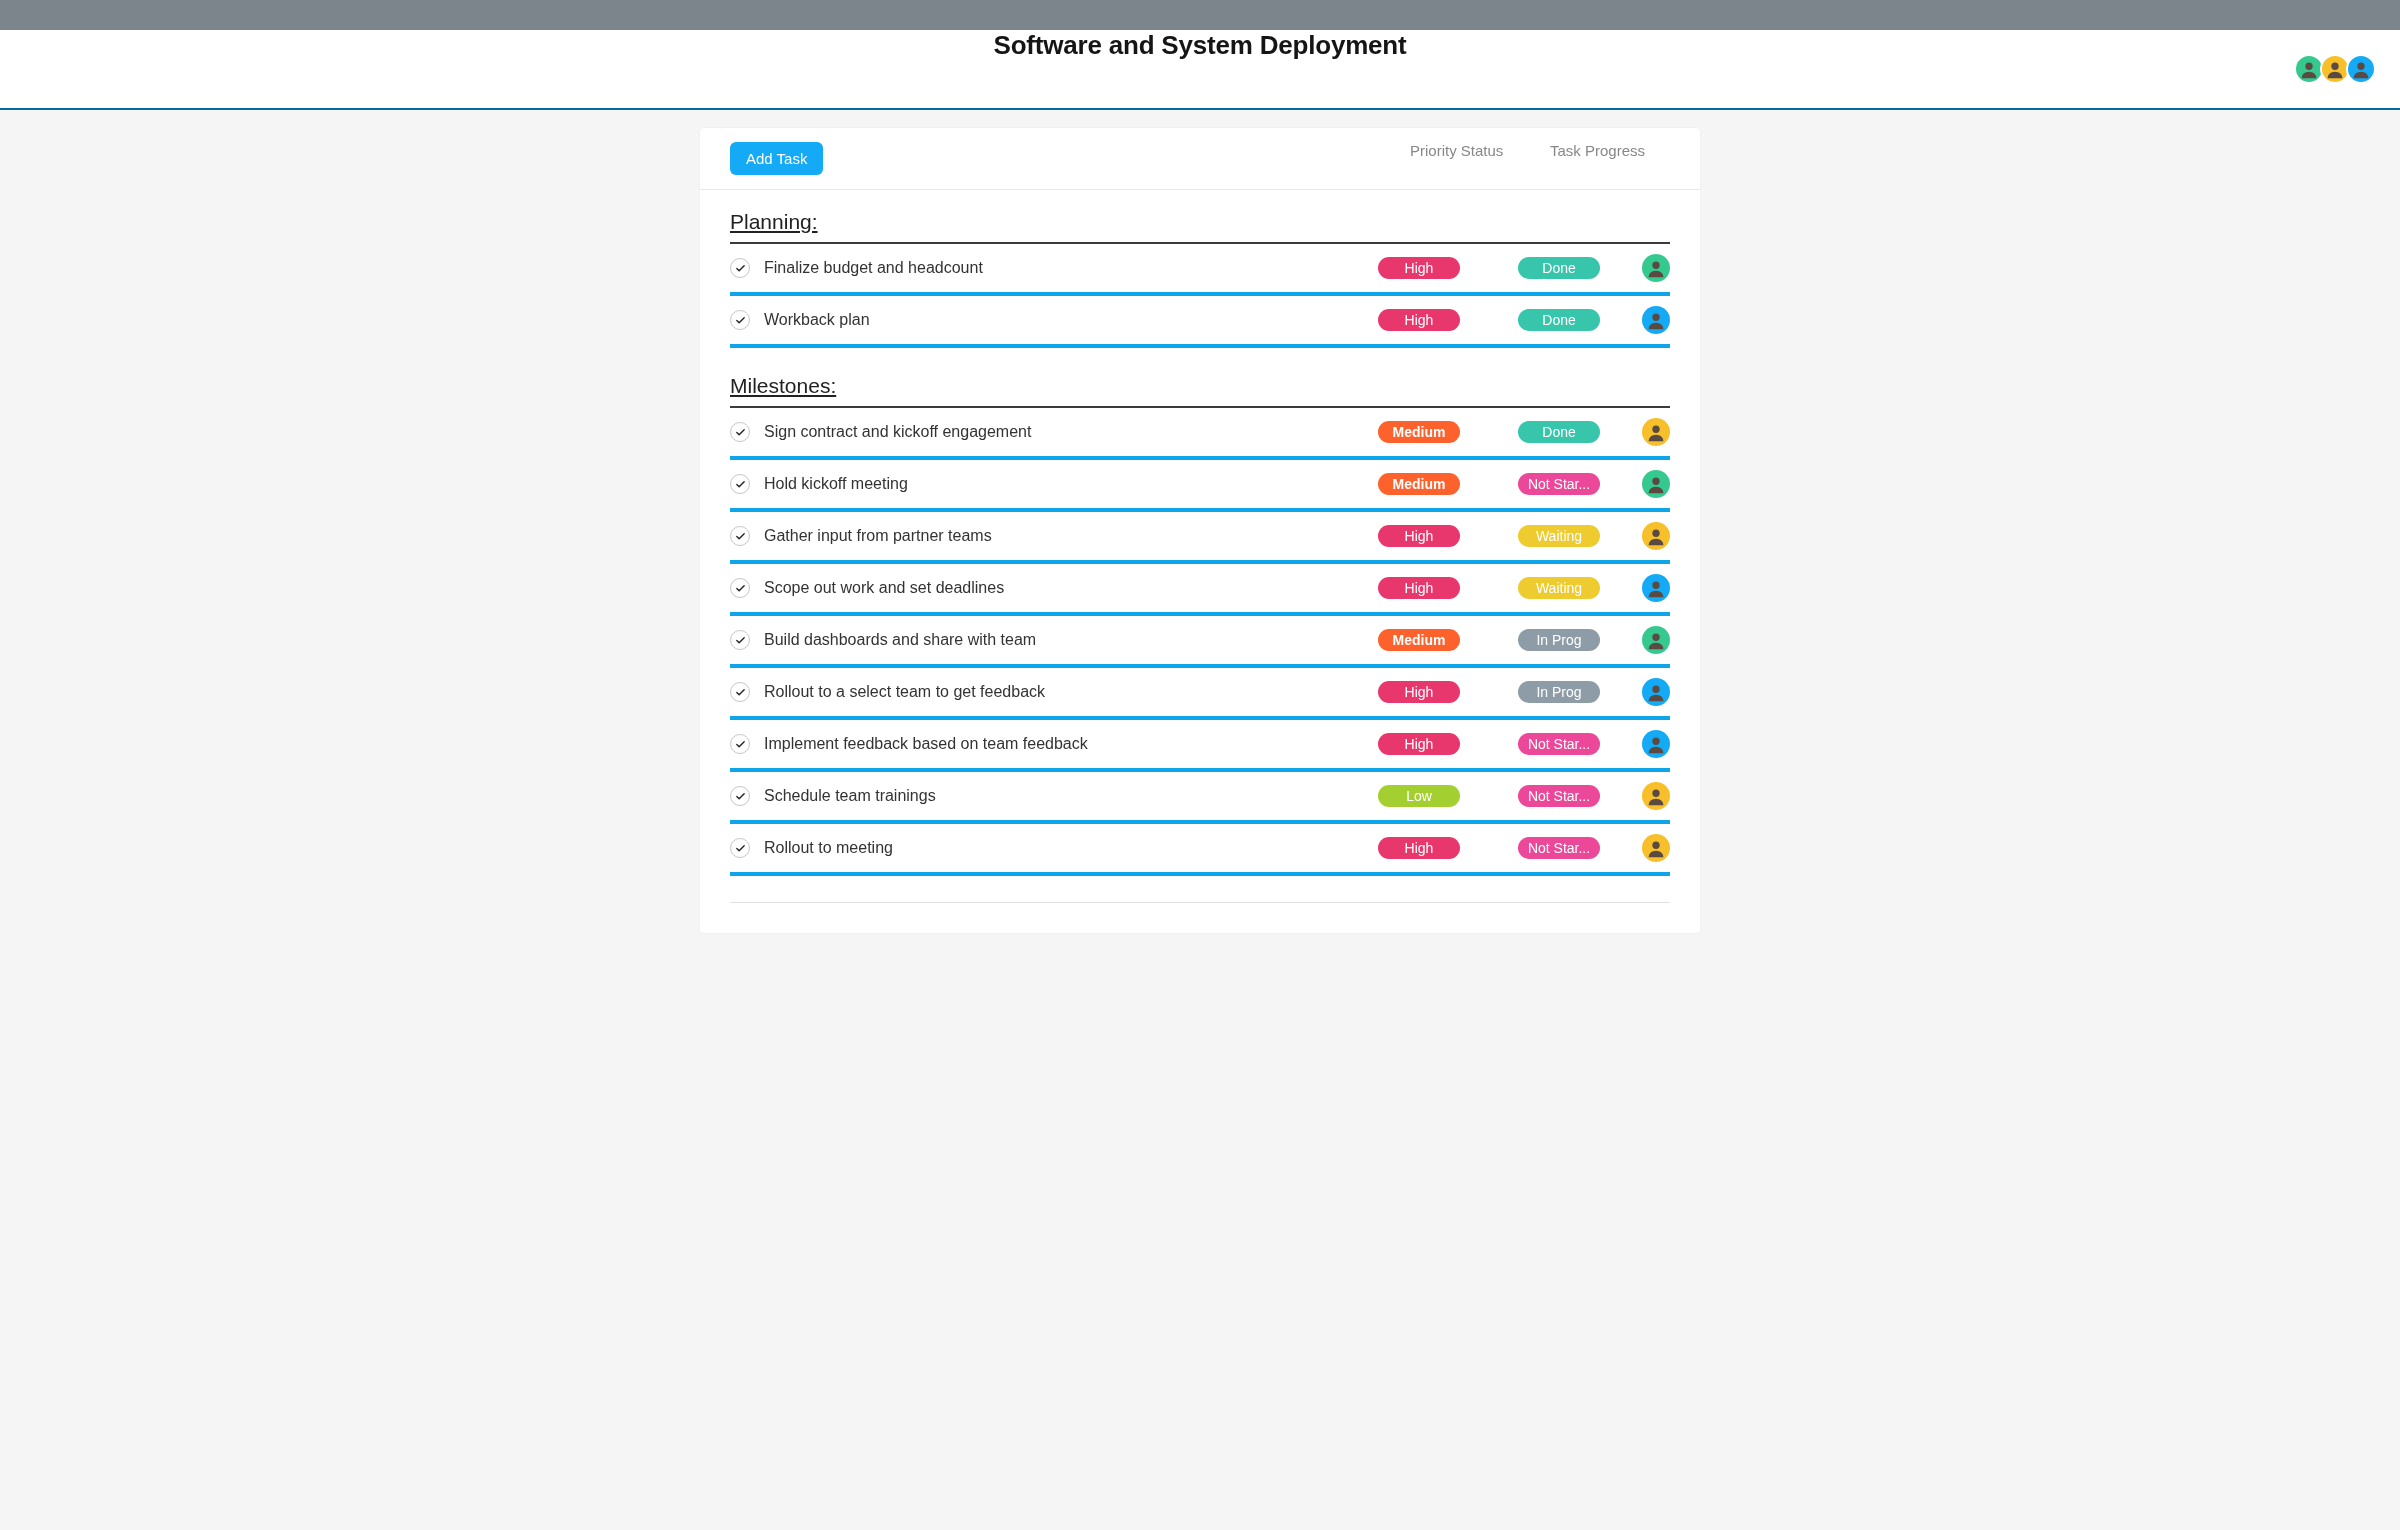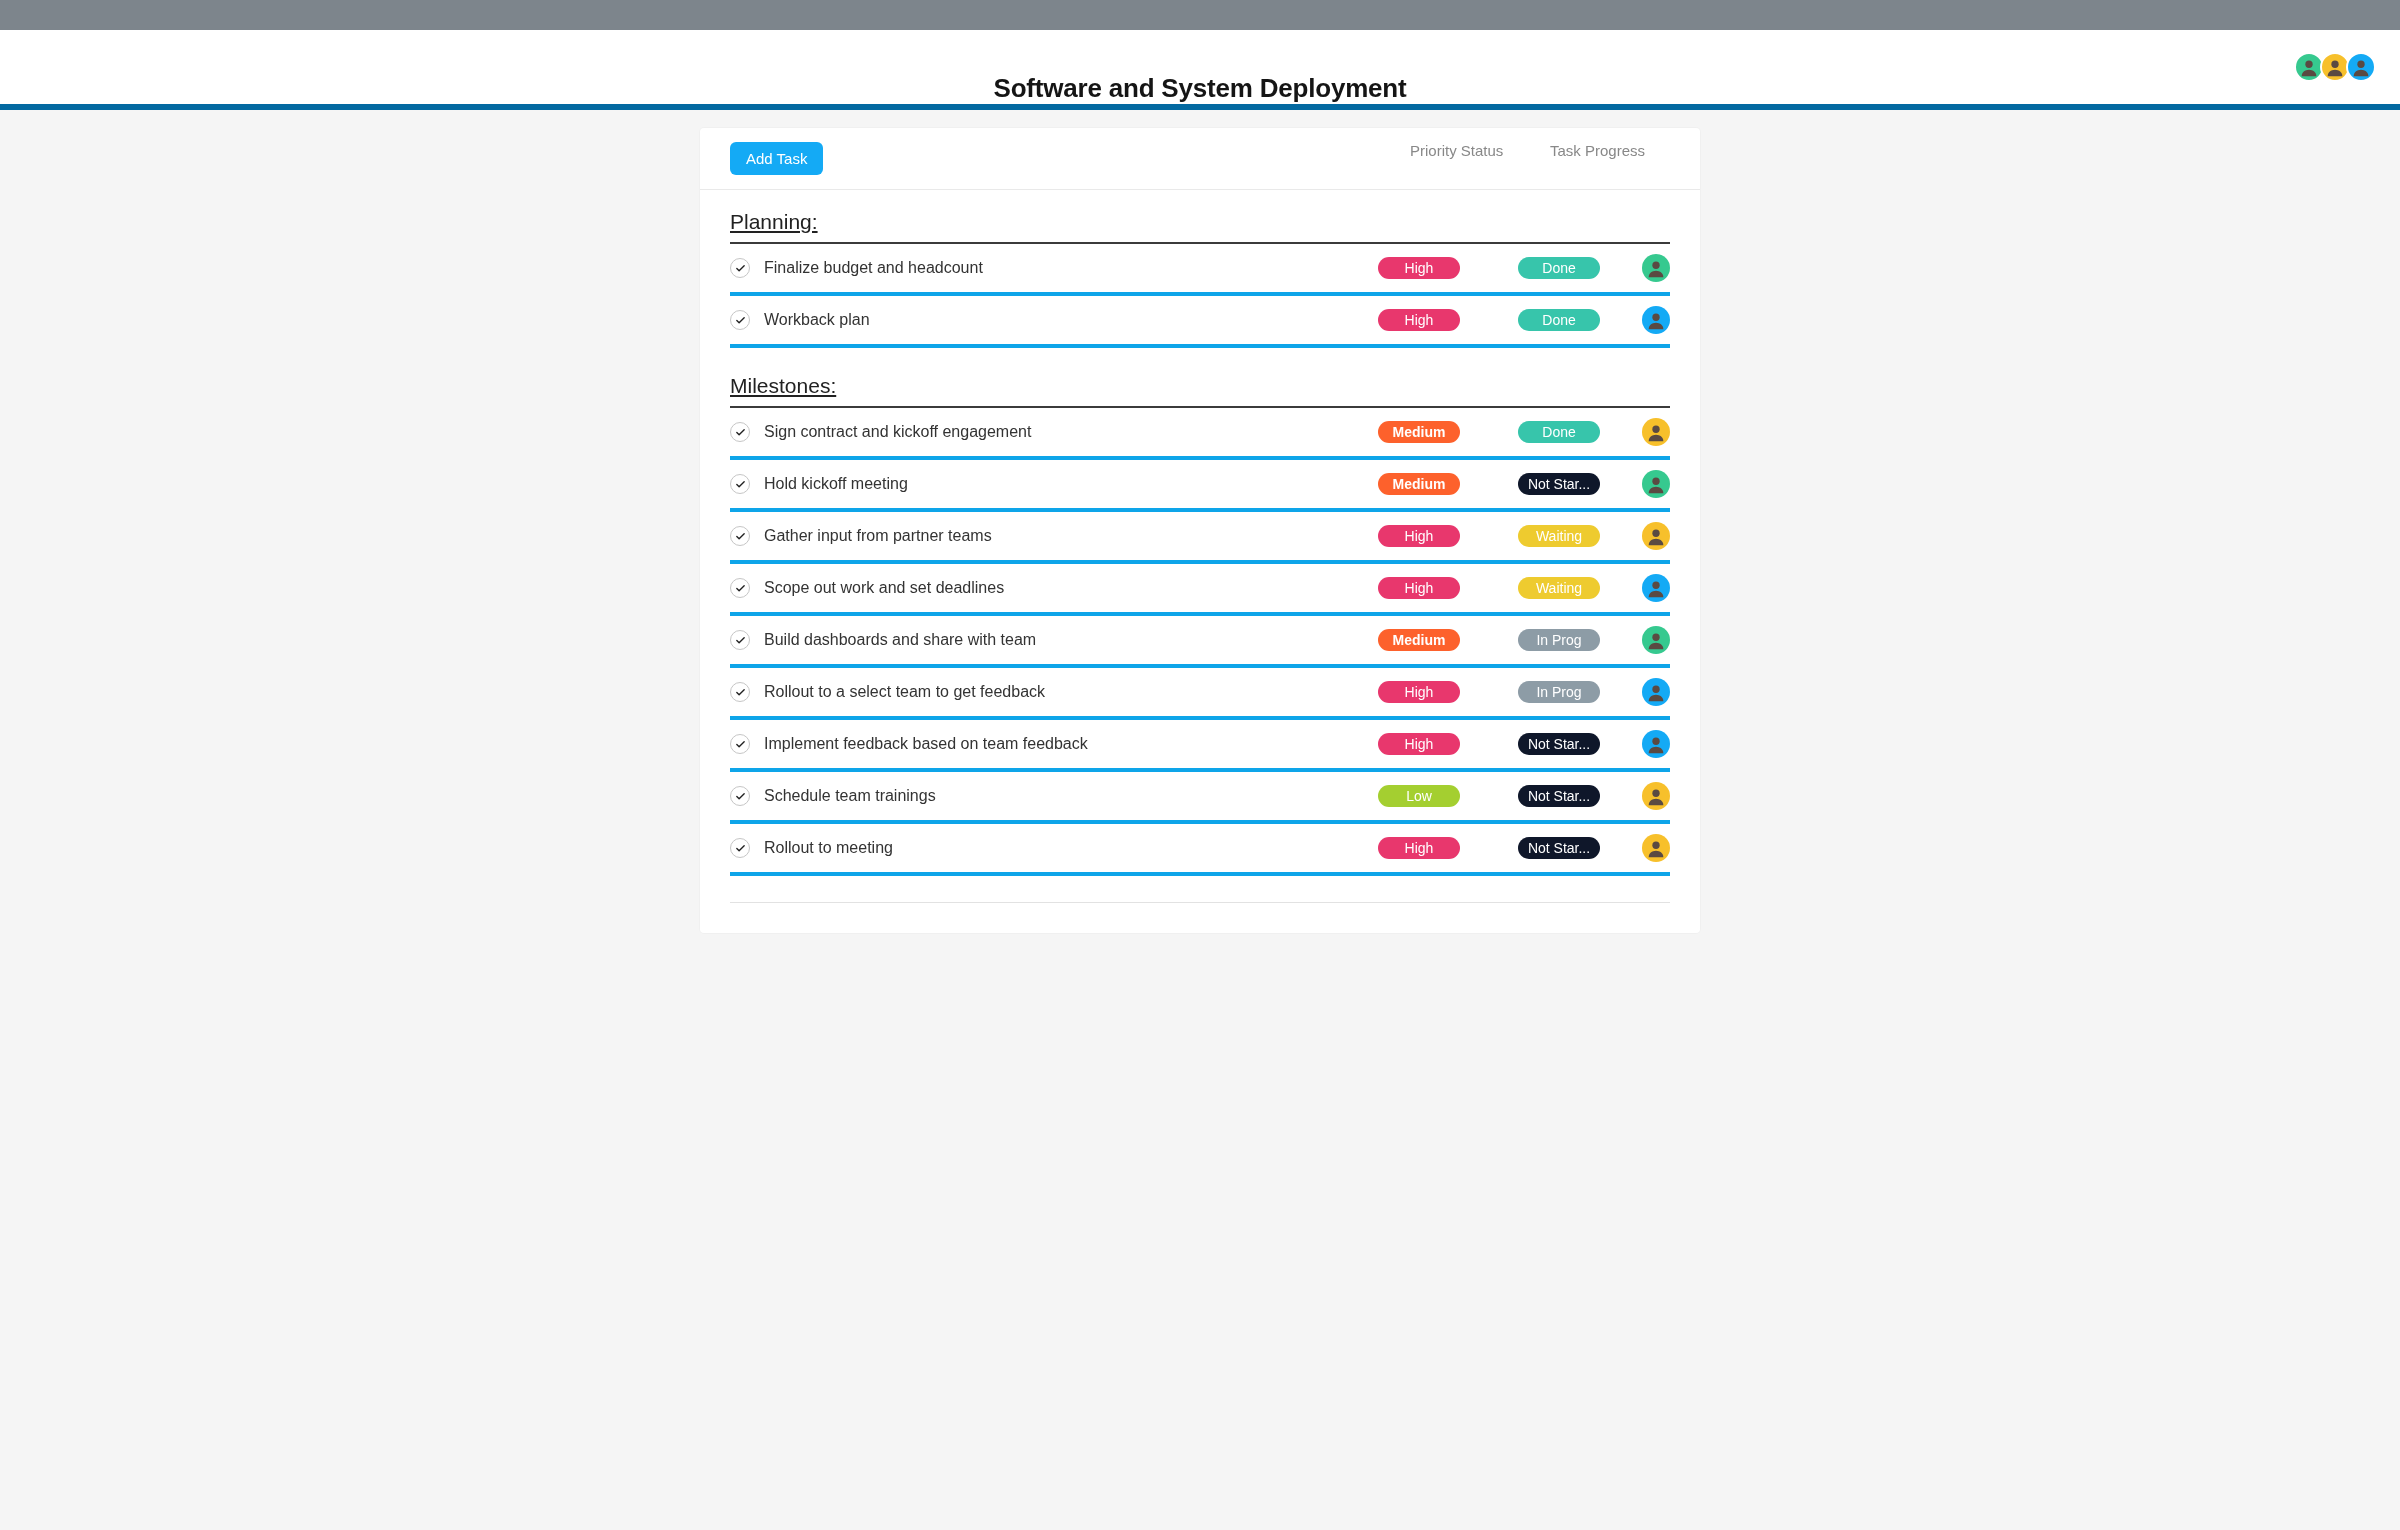--- a/index.html
+++ b/index.html
@@ -10,24 +10,24 @@
     color: #222;
   }
   .top-strip {
     height: 30px;
     background: #7d858c;
     width: 100%;
   }
   .header-bar {
     background: #ffffff;
     height: 80px;
-    border-bottom: 6px solid #0369a1;
+    border-bottom: 2px solid #0369a1;
     position: relative;
     display: flex;
-    align-items: flex-end;
+    align-items: flex-start;
     justify-content: center;
   }
   .page-title {
     font-size: 26px;
     font-weight: 700;
     color: #151515;
     letter-spacing: -0.2px;
   }
   .avatar-cluster {
     position: absolute;
@@ -144,21 +144,21 @@
     white-space: nowrap;
     overflow: hidden;
     text-overflow: ellipsis;
   }
   .pill.high    { background: #e8376d; }
   .pill.medium  { background: #fd612c; font-weight: bold; }
   .pill.low     { background: #a4cf30; }
   .pill.done    { background: #37c5ab; }
   .pill.waiting { background: #eecb2f; }
   .pill.inprog  { background: #8d9ca6; }
-  .pill.notstart{ background: #0f172a; }
+  .pill.notstart{ background: #ec4899; }
 
   .assignee-cell {
     width: 36px;
     display: flex;
     justify-content: flex-end;
   }
   .assignee {
     width: 28px;
     height: 28px;
     border-radius: 50%;

